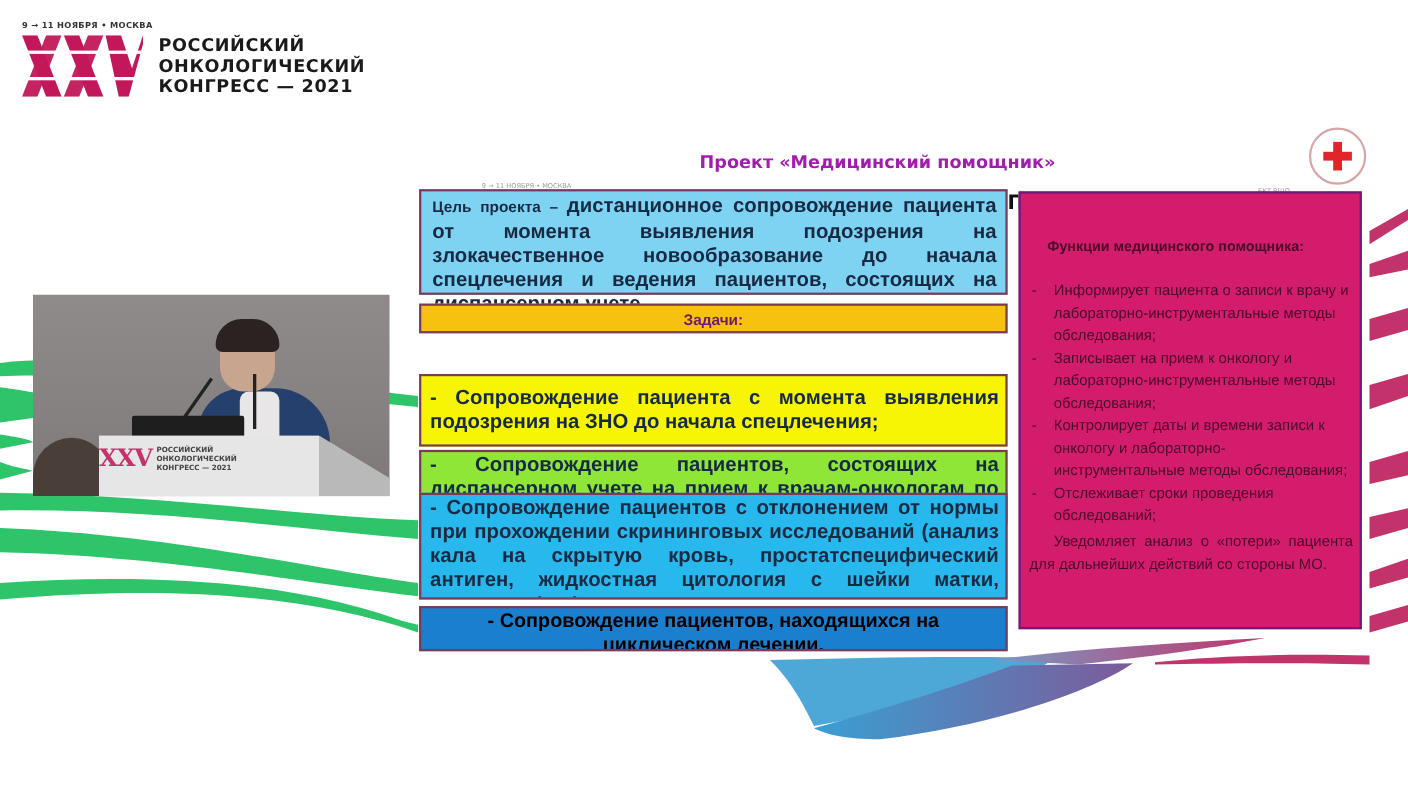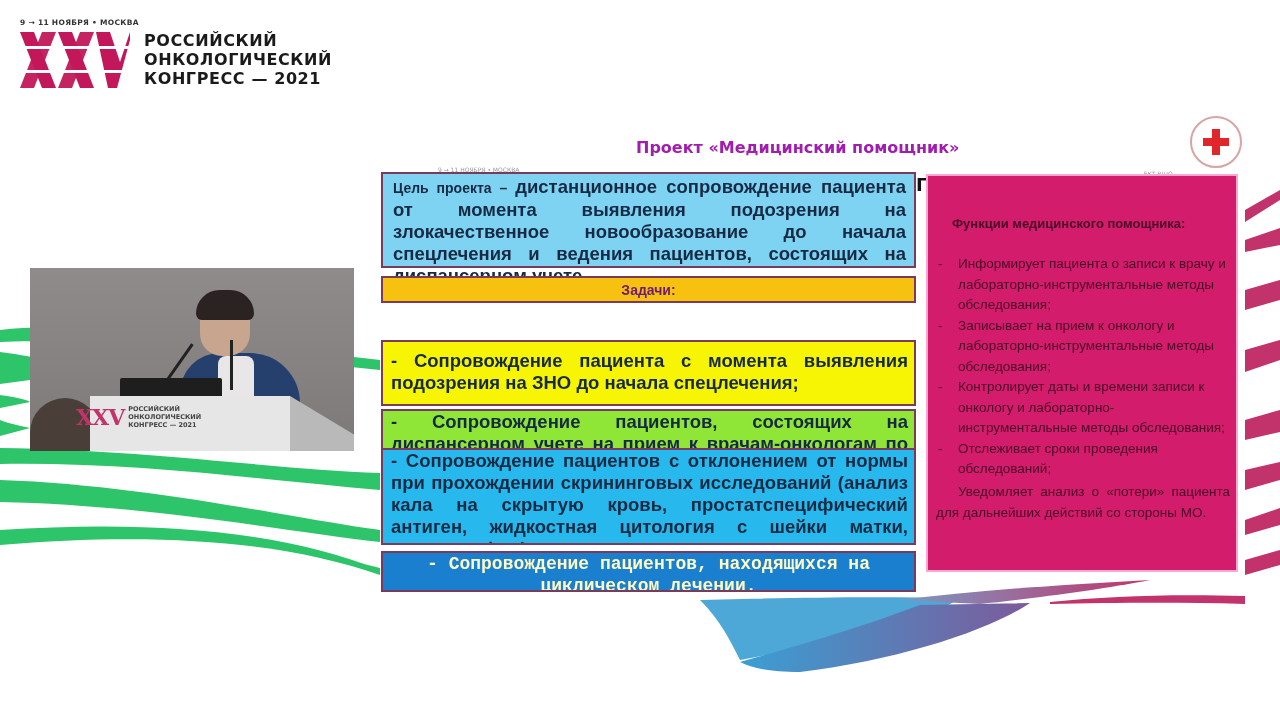--- a/index.html
+++ b/index.html
@@ -22,39 +22,39 @@
     .video .shadow-blob { position: absolute; left: 0; top: 130px; width: 70px; height: 60px; background: #4a3f38; border-radius: 40px 40px 0 0; }
     .video .person-body { position: absolute; left: 150px; top: 85px; width: 120px; height: 110px; background: #26406e; border-radius: 40px 50px 0 0; }
     .video .person-collar { position: absolute; left: 188px; top: 88px; width: 36px; height: 50px; background: #e8e6e6; border-radius: 8px; }
     .video .person-head { position: absolute; left: 170px; top: 26px; width: 50px; height: 62px; background: #c8a58e; border-radius: 24px 24px 22px 22px; }
     .video .person-hair { position: absolute; left: 166px; top: 22px; width: 58px; height: 30px; background: #2b2222; border-radius: 30px 30px 8px 8px; }
     .video .mic1 { position: absolute; left: 148px; top: 72px; width: 3px; height: 45px; background: #222; transform: rotate(35deg); }
     .video .mic2 { position: absolute; left: 200px; top: 72px; width: 3px; height: 50px; background: #222; }
     .video .monitor { position: absolute; left: 90px; top: 110px; width: 102px; height: 22px; background: #1e1e1e; border-radius: 2px; }
     .video .podium { position: absolute; left: 60px; top: 128px; width: 200px; height: 55px; background: #e6e6e6; }
     .video .podium-side { position: absolute; left: 260px; top: 128px; width: 64px; height: 55px; background: #b9b9b9; clip-path: polygon(0 0, 100% 70%, 100% 100%, 0 100%); }
-    .podium-logo { position: absolute; left: 46px; top: 136px; display: flex; align-items: center; }
+    .podium-logo { position: absolute; left: 60px; top: 136px; display: flex; align-items: center; }
     .podium-logo .xxv { font-family: "DejaVu Serif", serif; font-weight: bold; font-size: 22px; color: #c2336b; letter-spacing: -1px; }
     .podium-logo .ptext { margin-left: 4px; font-family: "DejaVu Sans", sans-serif; font-weight: bold; font-size: 6.5px; line-height: 8px; color: #444; }
 
     
     .slide { position: absolute; left: 368px; top: 112px; width: 880px; height: 500px; z-index: 1; }
     .slide-title { position: absolute; left: 268px; top: 26px; font-family: "DejaVu Sans", sans-serif; font-weight: bold; font-size: 16px; color: #a21caf; }
     .ghost-text { position: absolute; font-family: "DejaVu Sans", sans-serif; font-size: 6px; color: #999; }
 
     .box { position: absolute; left: 13px; width: 535px; border: 2px solid #7b3a5a; font-family: "Liberation Sans", sans-serif; font-weight: bold; color: #162a44; text-align: justify; text-align-last: auto; }
     .box-goal { top: 60px; height: 96px; background: #7fd3f2; font-size: 18.5px; line-height: 22px; padding: 2px 8px 0 10px; }
     .box-goal .lead { font-size: 14px; font-weight: bold; }
     .box-tasks-head { top: 164px; height: 27px; background: #f6c20f; font-size: 14px; line-height: 24px; text-align: center; color: #701a75; }
     .box-t1 { top: 196px; height: 66px; background: #f7f503; font-size: 18.5px; line-height: 22px; padding: 8px 6px 0 8px; margin-top: 32px; }
     .box-t2 { top: 265px; height: 68px; background: #8fe637; font-size: 18.5px; line-height: 22px; padding: 0 6px 0 8px; overflow: hidden; margin-top: 32px; }
     .box-t3 { top: 336px; height: 97px; background: #27b9ee; font-size: 18.5px; line-height: 22px; padding: 0 6px 0 8px; overflow: hidden; }
-    .box-t4 { top: 439px; height: 41px; background: #1b7fd0; font-size: 18px; line-height: 22px; padding: 0 6px; text-align: center; overflow: hidden; color: #fef9c3; font-family: Liberation Mono, monospace; }
+    .box-t4 { top: 439px; height: 41px; background: #1b7fd0; font-size: 18px; line-height: 22px; padding: 0 6px; text-align: center; overflow: hidden; color: #000000; }
 
-    .panel { position: absolute; left: 558px; top: 62px; width: 312px; height: 398px; background: #d31c6c; border: 2px solid #f9a8d4; font-family: "Liberation Sans", sans-serif; color: #4a0a28; }
+    .panel { position: absolute; left: 558px; top: 62px; width: 312px; height: 398px; background: #d31c6c; border: 2px solid #701a75; font-family: "Liberation Sans", sans-serif; color: #4a0a28; }
     .panel-title { position: absolute; left: 24px; top: 40px; font-weight: bold; font-size: 13px; }
     .panel-list { position: absolute; left: 8px; top: 78px; width: 294px; font-size: 13.5px; line-height: 20.5px; list-style: none; }
     .panel-list li { position: relative; padding-left: 22px; }
     .panel-list li .dash { position: absolute; left: 2px; top: 0; }
     .panel-final { position: absolute; left: 8px; top: 382px; width: 294px; font-size: 13.5px; line-height: 20.5px; text-align: justify; text-indent: 22px; }
 
     .emblem { position: absolute; left: 822px; top: 4px; width: 52px; height: 52px; border-radius: 50%; border: 2px solid #d7a5a5; background: #fff; display: flex; align-items: center; justify-content: center; }
     .emblem .cross { position: relative; width: 26px; height: 26px; }
     .emblem .cross::before, .emblem .cross::after { content: ""; position: absolute; background: #e0262b; }
     .emblem .cross::before { left: 9px; top: 0; width: 8px; height: 26px; }

